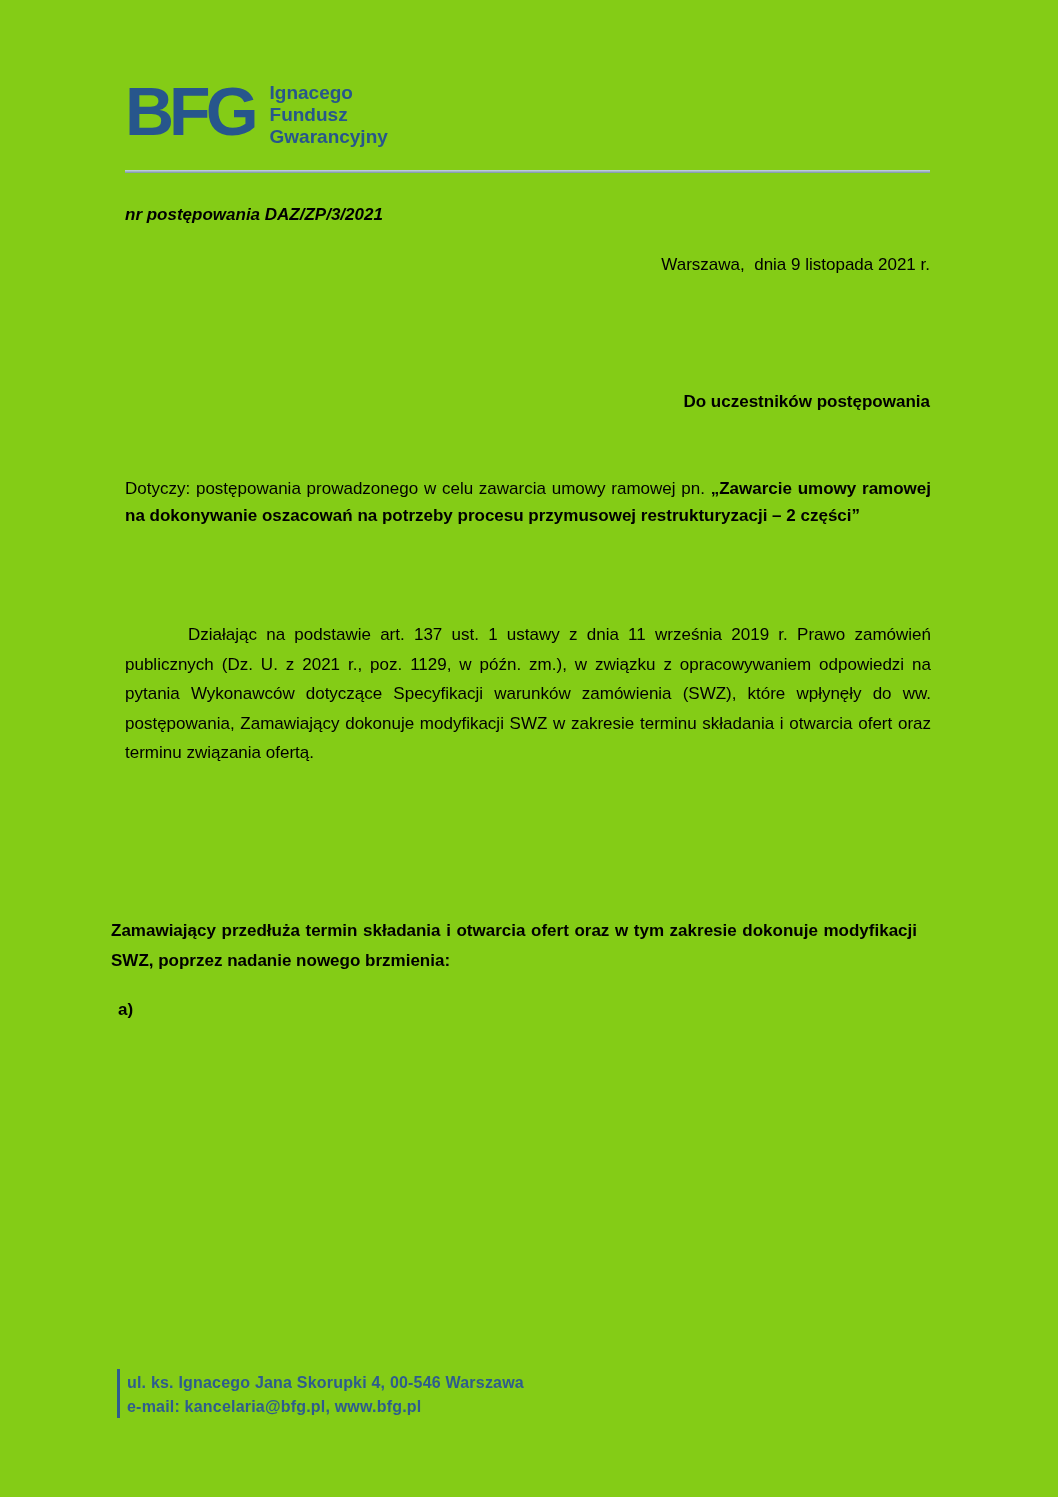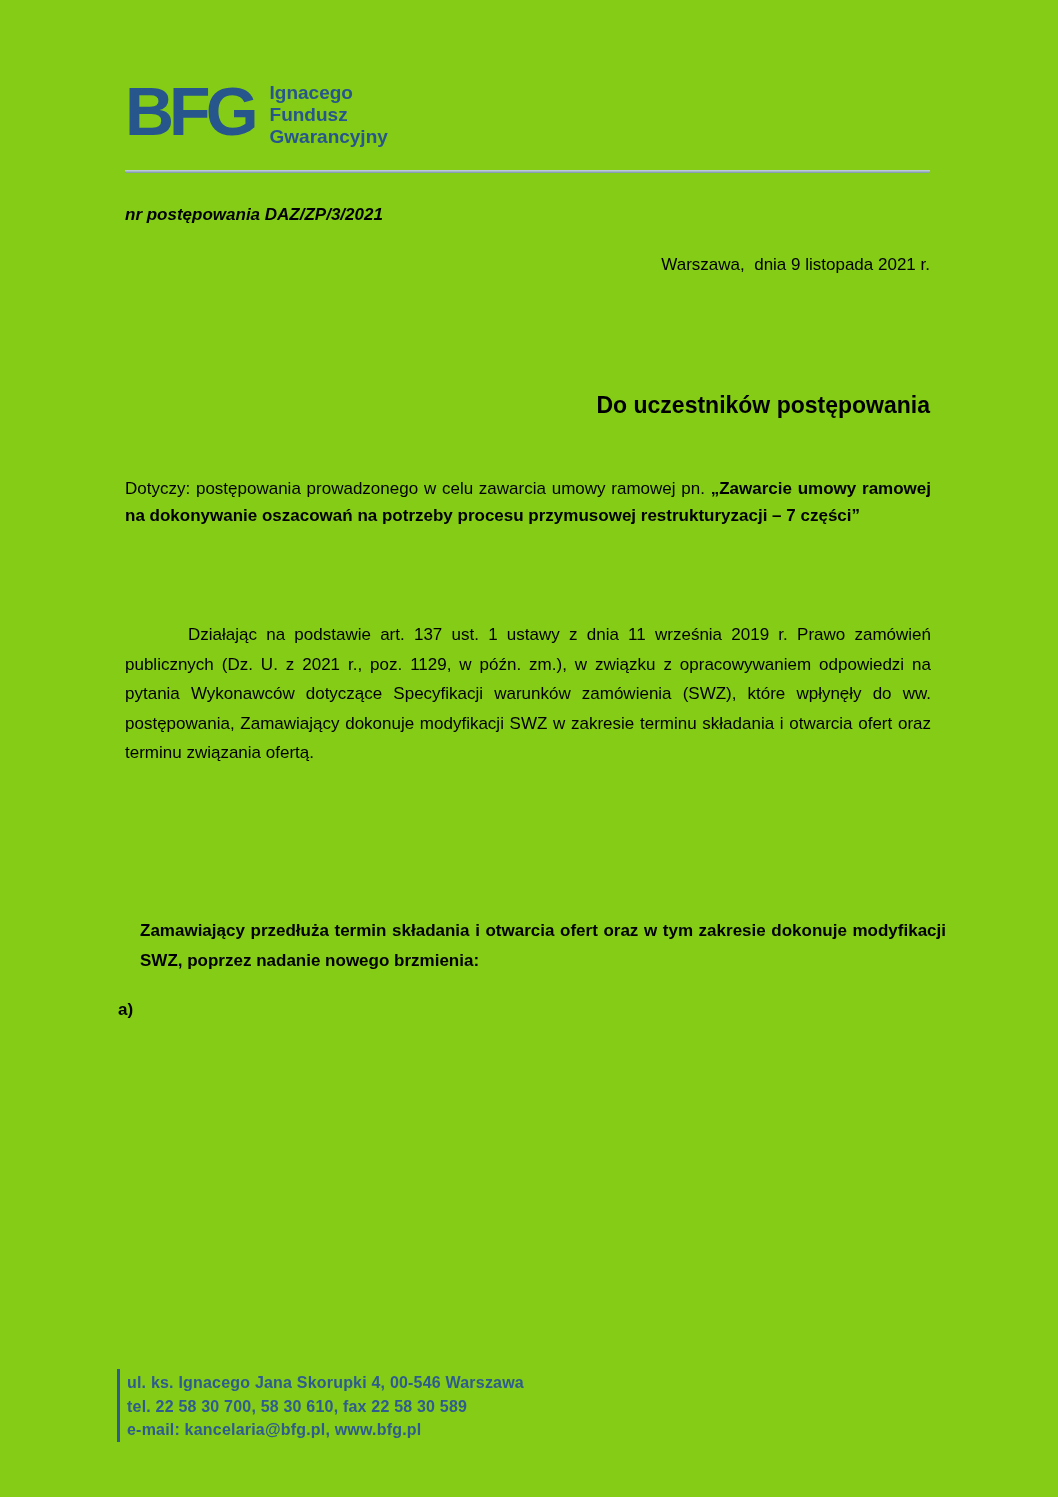--- a/index.html
+++ b/index.html
@@ -36,21 +36,21 @@
   .case-number {
     position: absolute; left: 125px; top: 205px;
     font-size: 17px; font-weight: bold; font-style: italic;
   }
   .date-line {
     position: absolute; right: 128px; top: 255px;
     font-size: 17px; white-space: pre;
   }
   .addressee {
     position: absolute; right: 128px; top: 392px;
-    font-size: 23px; font-weight: bold;
+    font-size: 17px; font-weight: bold;
   }
 
   
   .subject {
     position: absolute; left: 125px; top: 476px; width: 806px;
     font-size: 17px; line-height: 26.5px; text-align: justify;
   }
 
   
   .main-para {
@@ -58,21 +58,21 @@
     font-size: 17px; line-height: 29.5px; text-align: justify; text-indent: 63px;
   }
 
   
   .section-heading {
     position: absolute; left: 125px; top: 860px;
     font-size: 17.5px; font-weight: bold; text-decoration: underline;
     text-underline-offset: 3px; letter-spacing: -0.2px;
   }
   .section-intro {
-    position: absolute; left: 140px; top: 916px; width: 806px;
+    position: absolute; left: 111px; top: 916px; width: 806px;
     font-size: 17px; font-weight: bold; line-height: 29.5px; text-align: justify;
   }
   .list-marker {
     position: absolute; left: 118px; top: 1000px;
     font-size: 17px; font-weight: bold;
   }
 
   
   .footer { position: absolute; left: 117px; top: 1369px; display: flex; justify-content: flex-end; }
   .footer-bar { width: 3px; background: #2e5c8e; margin-right: 7px; }
@@ -96,31 +96,30 @@
   </div>
 
   <div class="rule"></div>
 
   <div class="case-number">nr postępowania DAZ/ZP/3/2021</div>
 
   <div class="date-line">Warszawa,  dnia 9 listopada 2021 r.</div>
 
   <div class="addressee">Do uczestników postępowania</div>
 
-  <p class="subject"><span>Dotyczy: postępowania prowadzonego w celu zawarcia umowy ramowej pn. </span><b>„Zawarcie umowy ramowej na dokonywanie oszacowań na potrzeby procesu przymusowej restrukturyzacji – 7 części”</b></p>
+  <p class="subject"><span>Dotyczy: postępowania prowadzonego w celu zawarcia umowy ramowej pn. </span><b>„Zawarcie umowy ramowej na dokonywanie oszacowań na potrzeby procesu przymusowej restrukturyzacji – 2 części”</b></p>
 
   <p class="main-para">Działając na podstawie art. 137 ust. 1 ustawy z dnia 11 września 2019 r. Prawo zamówień publicznych (Dz. U. z 2021 r., poz. 1129, w późn. zm.), w związku z opracowywaniem odpowiedzi na pytania Wykonawców dotyczące Specyfikacji warunków zamówienia (SWZ), które wpłynęły do ww. postępowania, Zamawiający dokonuje modyfikacji SWZ w zakresie terminu składania i otwarcia ofert oraz terminu związania ofertą.</p>
 
 
   <p class="section-intro">Zamawiający przedłuża termin składania i otwarcia ofert oraz w tym zakresie dokonuje modyfikacji SWZ, poprzez nadanie nowego brzmienia:</p>
 
   <div class="list-marker">a)</div>
 
   <div class="footer">
     <div class="footer-bar"></div>
     <div class="footer-text">
       <div>ul. ks. Ignacego Jana Skorupki 4, 00-546 Warszawa</div>
-      <div>tel. 22 58 30 700, 58 30 610, fax 22 58 30 589</div>
       <div>e-mail: kancelaria@bfg.pl, www.bfg.pl</div>
     </div>
   </div>
 
 </div>
 
 </body></html>

